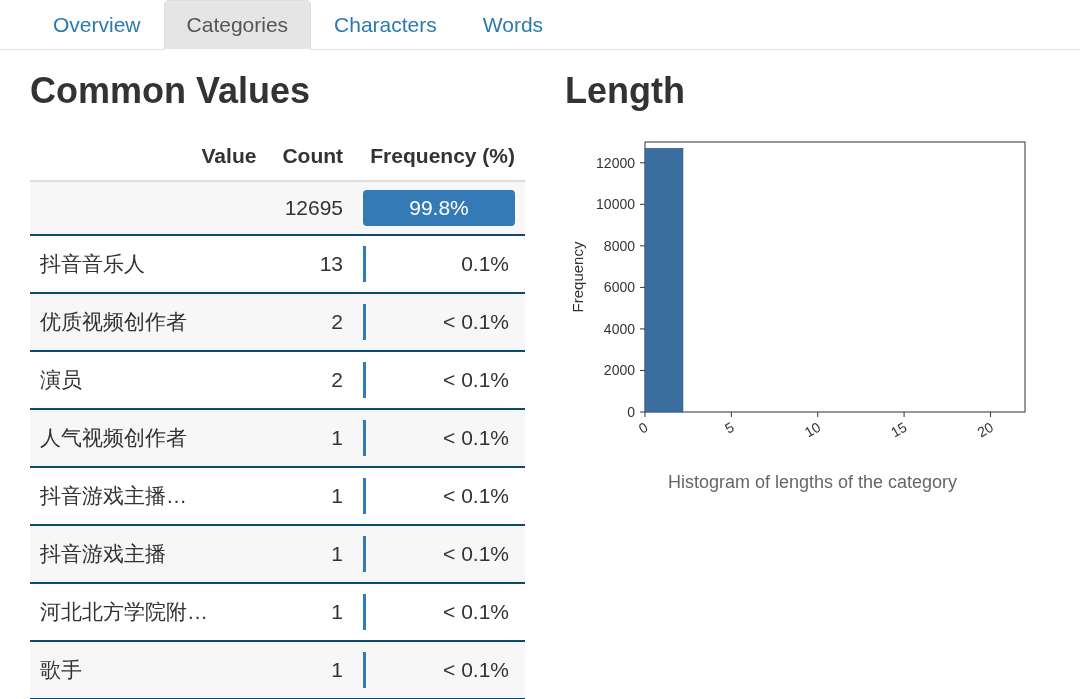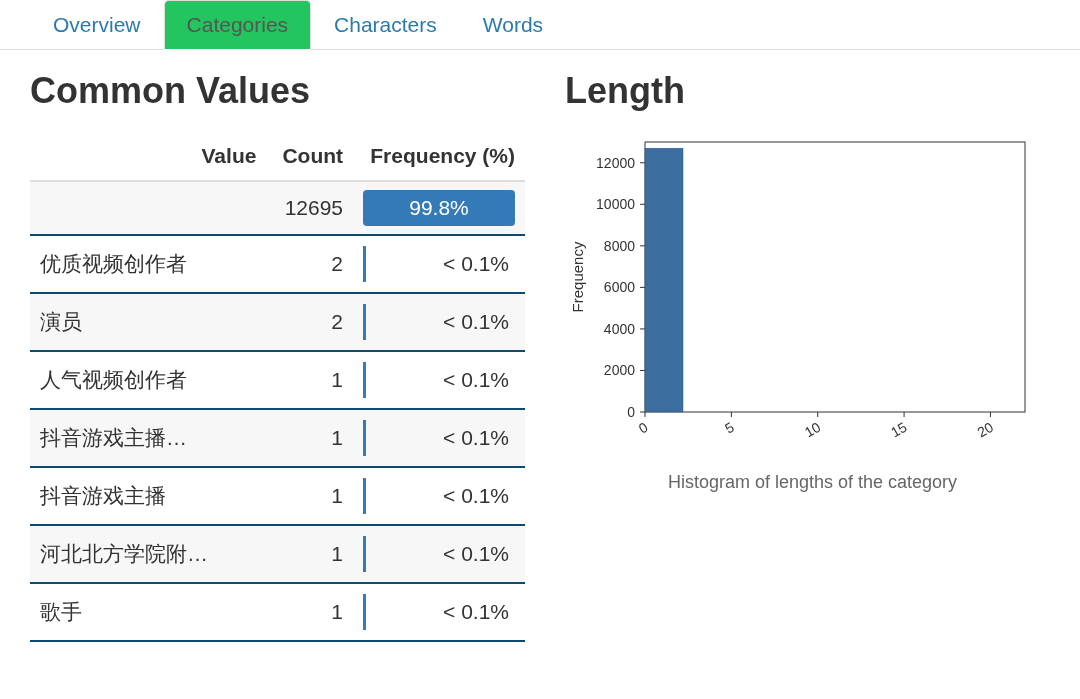--- a/index.html
+++ b/index.html
@@ -23,21 +23,21 @@
       padding: 12px 22px;
       font-size: 21px;
       color: #2a7ab0;
       cursor: pointer;
       border: 1px solid transparent;
       border-bottom: none;
       margin-bottom: -1px;
     }
     .tab.active {
       color: #555;
-      background: #22c55e;
+      background: #e5e5e5;
       border: 1px solid #ddd;
       border-bottom: 1px solid #fff;
       border-radius: 5px 5px 0 0;
     }
     .content {
       display: flex;
       padding: 10px 20px 0 30px;
       gap: 30px;
     }
     .left {
@@ -162,20 +162,30 @@
         </tr>
       </thead>
       <tbody id="table-body">
           <tr>
             <td class="value"></td>
             <td class="count">12695</td>
             <td class="freq">
               <div class="freq-bar-wrap">
                 <div class="freq-bar" style="width: 99.8%;"></div>
                 <span class="freq-text light">99.8%</span>
+              </div>
+            </td>
+          </tr>
+          <tr>
+            <td class="value">抖音音乐人</td>
+            <td class="count">13</td>
+            <td class="freq">
+              <div class="freq-bar-wrap">
+                <div class="freq-bar" style="width: 0.5%; min-width: 3px; border-radius: 0px;"></div>
+                <span class="freq-text">0.1%</span>
               </div>
             </td>
           </tr>
           <tr>
             <td class="value">优质视频创作者</td>
             <td class="count">2</td>
             <td class="freq">
               <div class="freq-bar-wrap">
                 <div class="freq-bar" style="width: 0.5%; min-width: 3px; border-radius: 0px;"></div>
                 <span class="freq-text">&lt; 0.1%</span>

